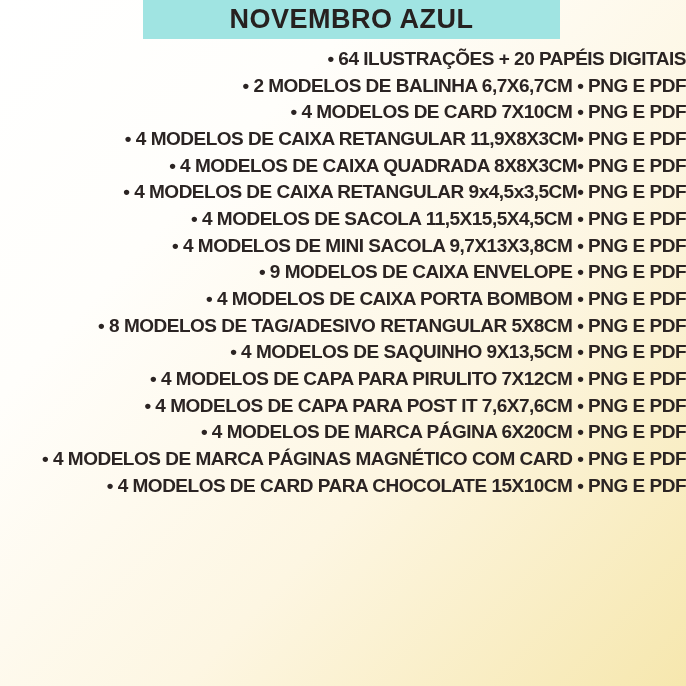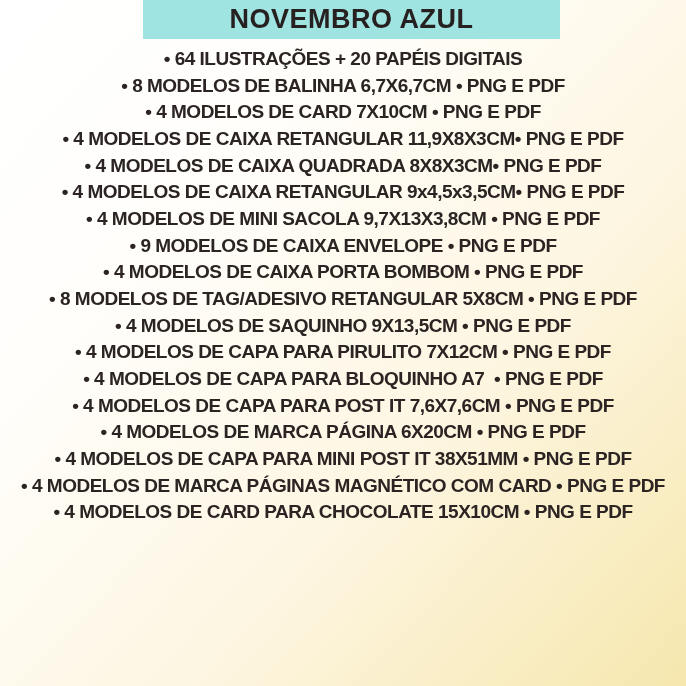--- a/index.html
+++ b/index.html
@@ -32,51 +32,50 @@
     font-weight:700;
     letter-spacing:0.5px;
     color:#262120;
     white-space:nowrap;
   }
   .product-list{
     position:absolute;
     top:46px;left:0;
     width:686px;
     list-style:none;
-    text-align:center;
+    text-align:right;
   }
   .list-item{
     font-size:19px;
     font-weight:700;
     letter-spacing:-0.5px;
     line-height:26.65px;
     color:var(--text-color);
     white-space:pre-wrap;
   }
 </style>
 </head>
 <body>
 
 <div class="poster">
   <div class="banner">
     <div class="banner-title">NOVEMBRO AZUL</div>
   </div>
   <ul class="product-list">
     <li class="list-item">• 64 ILUSTRAÇÕES + 20 PAPÉIS DIGITAIS</li>
-    <li class="list-item">• 8 MODELOS DE BALINHA 6,7X6,7CM • PNG E PDF</li>
+    <li class="list-item">• 2 MODELOS DE BALINHA 6,7X6,7CM • PNG E PDF</li>
     <li class="list-item">• 4 MODELOS DE CARD 7X10CM • PNG E PDF</li>
     <li class="list-item">• 4 MODELOS DE CAIXA RETANGULAR 11,9X8X3CM• PNG E PDF</li>
     <li class="list-item">• 4 MODELOS DE CAIXA QUADRADA 8X8X3CM• PNG E PDF</li>
     <li class="list-item">• 4 MODELOS DE CAIXA RETANGULAR 9x4,5x3,5CM• PNG E PDF</li>
+    <li class="list-item">• 4 MODELOS DE SACOLA 11,5X15,5X4,5CM • PNG E PDF</li>
     <li class="list-item">• 4 MODELOS DE MINI SACOLA 9,7X13X3,8CM • PNG E PDF</li>
     <li class="list-item">• 9 MODELOS DE CAIXA ENVELOPE • PNG E PDF</li>
     <li class="list-item">• 4 MODELOS DE CAIXA PORTA BOMBOM • PNG E PDF</li>
     <li class="list-item">• 8 MODELOS DE TAG/ADESIVO RETANGULAR 5X8CM • PNG E PDF</li>
     <li class="list-item">• 4 MODELOS DE SAQUINHO 9X13,5CM • PNG E PDF</li>
     <li class="list-item">• 4 MODELOS DE CAPA PARA PIRULITO 7X12CM • PNG E PDF</li>
-    <li class="list-item">• 4 MODELOS DE CAPA PARA BLOQUINHO A7  • PNG E PDF</li>
     <li class="list-item">• 4 MODELOS DE CAPA PARA POST IT 7,6X7,6CM • PNG E PDF</li>
     <li class="list-item">• 4 MODELOS DE MARCA PÁGINA 6X20CM • PNG E PDF</li>
-    <li class="list-item">• 4 MODELOS DE CAPA PARA MINI POST IT 38X51MM • PNG E PDF</li>
     <li class="list-item">• 4 MODELOS DE MARCA PÁGINAS MAGNÉTICO COM CARD • PNG E PDF</li>
     <li class="list-item">• 4 MODELOS DE CARD PARA CHOCOLATE 15X10CM • PNG E PDF</li>
   </ul>
 </div>
 
 </body></html>

